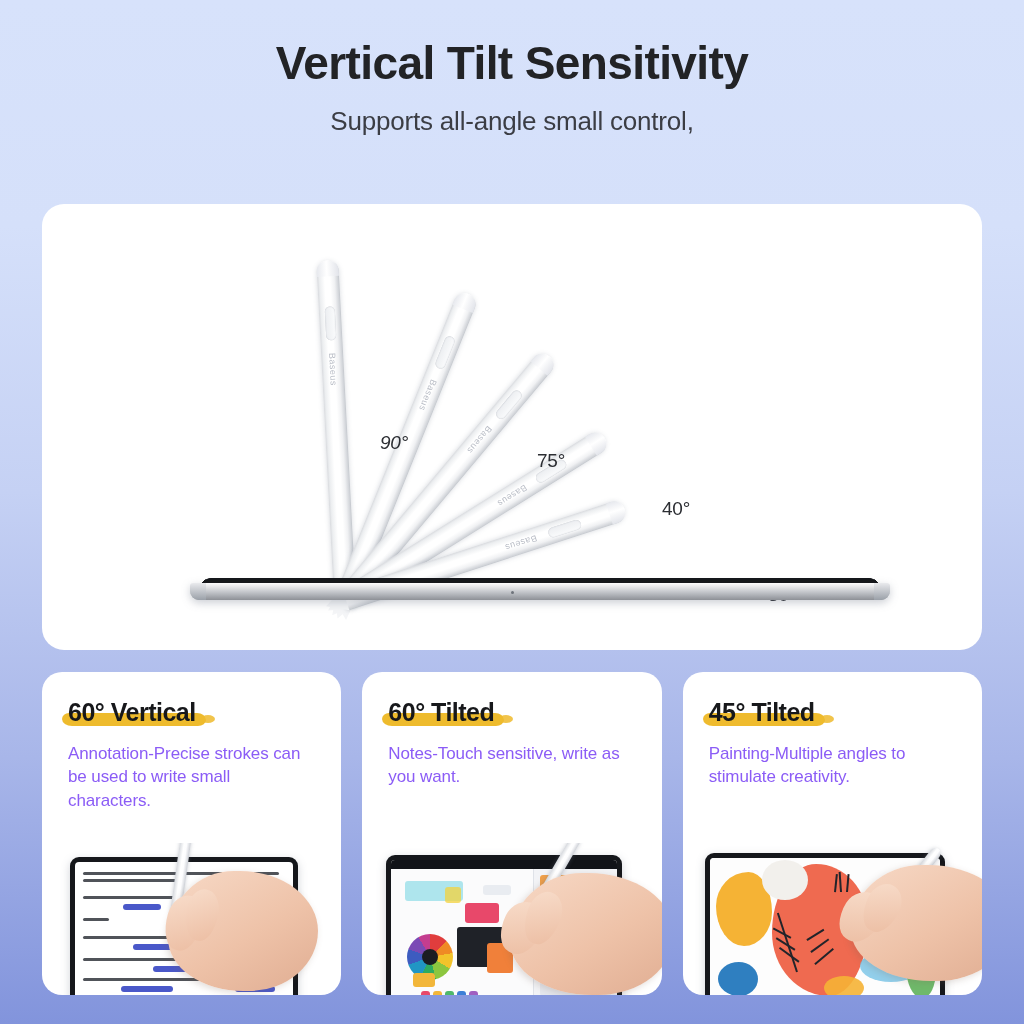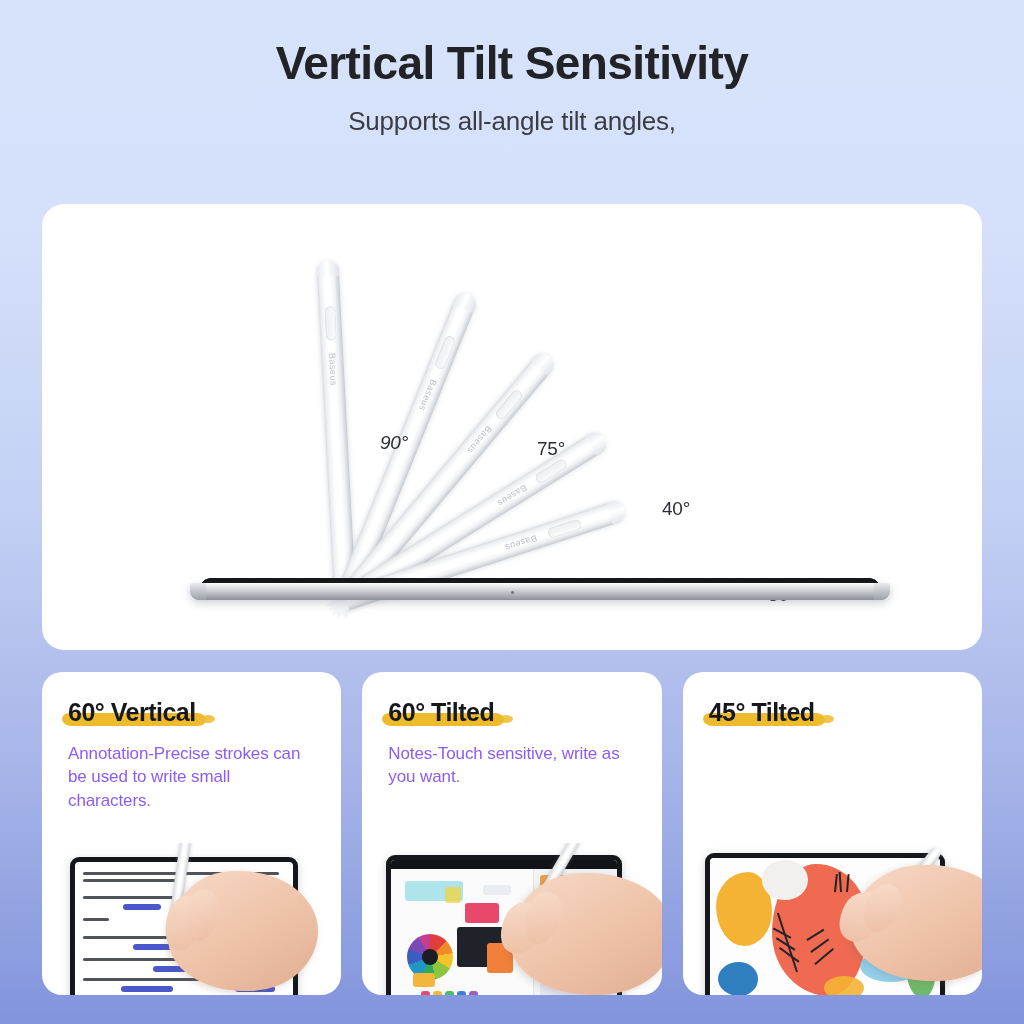--- a/index.html
+++ b/index.html
@@ -386,21 +386,21 @@
     border-top: 10px solid #eef0f2;
   }
 </style>
 </head>
 <body>
 
 <div class="stage">
 
   <div class="header">
     <h1 class="headline">Vertical Tilt Sensitivity</h1>
-    <p class="subline">Supports all-angle tilt angles,</p>
+    <p class="subline">Supports all-angle small control,</p>
   </div>
 
   <div class="hero-panel">
     <div class="hero-inner">
       <div class="pen-wrap" id="pen-fan">
           <div class="pen" style="height: 340px; transform: rotate(-3deg);">
             <div class="pen-cap"></div>
             <div class="pen-btn"></div>
             <div class="pen-brand">Baseus</div>
           </div>
@@ -420,21 +420,21 @@
             <div class="pen-brand">Baseus</div>
           </div>
           <div class="pen" style="height: 294px; transform: rotate(72deg);">
             <div class="pen-cap"></div>
             <div class="pen-btn"></div>
             <div class="pen-brand">Baseus</div>
           </div>
         </div>
       <div id="angle-labels">
           <div class="angle-label" style="left: 338px; top: 228px; font-style: italic;">90°</div>
-          <div class="angle-label" style="left: 495px; top: 234px;">75°</div>
+          <div class="angle-label" style="left: 495px; top: 246px;">75°</div>
           <div class="angle-label" style="left: 620px; top: 294px;">40°</div>
           <div class="angle-label" style="left: 726px; top: 380px;">30°</div>
         </div>
 
       <div class="tablet-wrap">
         <div class="tablet-screen"></div>
         <div class="tablet-body"></div>
         <div class="tablet-dot"></div>
       </div>
     </div>
@@ -518,20 +518,21 @@
         <div class="finger" style="left:140px; top:58px; width:40px; height:54px; transform:rotate(26deg)"></div>
         <div class="finger" style="left:164px; top:48px; width:34px; height:54px; transform:rotate(20deg)"></div>
       </div>
     </div>
 
     <div class="card">
       <div class="card-title-row">
         <div class="card-hl"></div>
         <div class="card-title">45° Tilted</div>
       </div>
+      <div class="card-desc">Painting-Multiple angles to stimulate creativity.</div>
 
       <div class="photo">
         <div class="pad p3">
           <div class="pad-screen">
             <div class="art-bg"></div>
             <div class="blob" style="left:62px; top:6px; width:96px; height:132px; background:#ef6a50; border-radius:46% 54% 40% 60% / 52% 44% 56% 48%"></div>
             <div class="blob" style="left:6px; top:14px; width:56px; height:74px; background:#f5b335; border-radius:58% 42% 50% 50% / 46% 54% 46% 54%"></div>
             <div class="blob" style="left:52px; top:2px; width:46px; height:40px; background:#f2f0ec; border-radius:50%"></div>
             <div class="blob" style="left:150px; top:92px; width:62px; height:32px; background:#7fc7e8; border-radius:50%; opacity:.85"></div>
             <div class="blob" style="left:8px; top:104px; width:40px; height:34px; background:#2f7fc0; border-radius:52% 48% 46% 54% / 50% 50% 50% 50%"></div>

